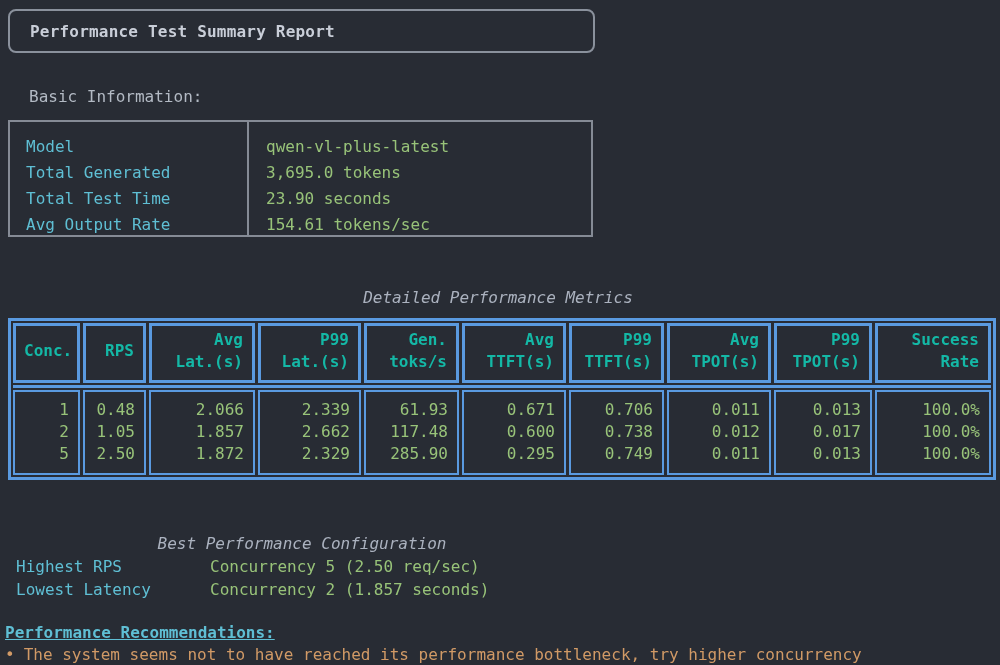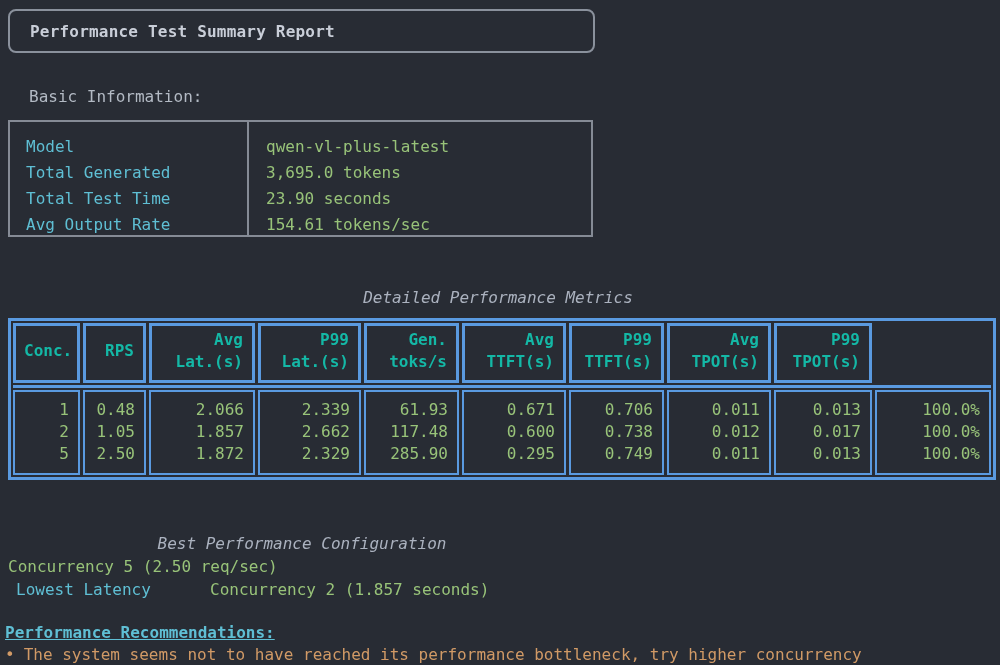--- a/index.html
+++ b/index.html
@@ -214,20 +214,24 @@
         <div>TTFT(s)</div>
       </div>
       <div class="mt-head-cell">
         <div>Avg</div>
         <div>TPOT(s)</div>
       </div>
       <div class="mt-head-cell">
         <div>P99</div>
         <div>TPOT(s)</div>
       </div>
+      <div class="mt-head-cell">
+        <div>Success</div>
+        <div>Rate</div>
+      </div>
     </div>
 
     <div class="mt-rule"></div>
 
     <div class="mt-grid">
       <div class="mt-body-cell">
         <div>1</div>
         <div>2</div>
         <div>5</div>
       </div>
@@ -275,20 +279,21 @@
         <div>100.0%</div>
         <div>100.0%</div>
         <div>100.0%</div>
       </div>
     </div>
   </div>
 
   <div class="best-box">
     <div class="best-title">Best Performance Configuration</div>
     <div class="best-row">
+      <div class="best-label">Highest RPS</div>
       <div class="best-value">Concurrency 5 (2.50 req/sec)</div>
     </div>
     <div class="best-row">
       <div class="best-label">Lowest Latency</div>
       <div class="best-value">Concurrency 2 (1.857 seconds)</div>
     </div>
   </div>
 
   <div class="rec-heading">Performance Recommendations:</div>
   <div class="rec-item">

